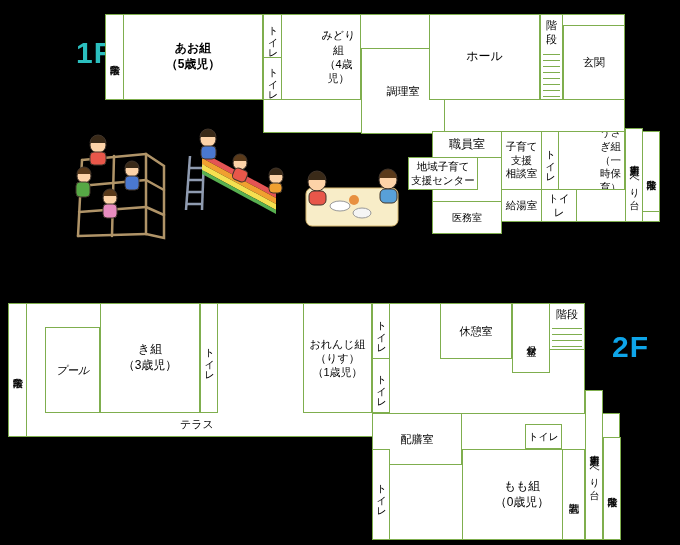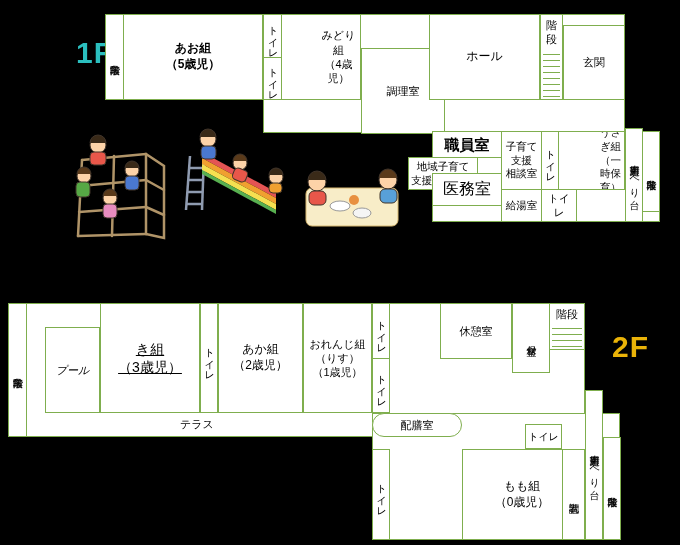--- a/index.html
+++ b/index.html
@@ -35,30 +35,30 @@
 <div class="room" style="left:281px;top:14px;width:80px;height:86px;padding-left:36px;">みどり組
 （4歳児）</div>
 <div class="room" style="left:361px;top:2px;width:84px;height:86px;margin-top:46px;">調理室</div>
 <div class="room" style="left:429px;top:14px;width:111px;height:86px;font-size:12px;">ホール</div>
 <div class="room stairs" style="left:540px;top:14px;width:23px;height:86px;">
   <span>階段</span>
   <span class="treads"></span>
 </div>
 <div class="room" style="left:563px;top:25px;width:62px;height:75px;">玄関</div>
 
-<div class="room" style="left:432px;top:131px;width:70px;height:27px;font-size:15px;font-weight:bold;">職員室</div>
+<div class="room" style="left:432px;top:131px;width:70px;height:27px;font-size:12px;">職員室</div>
 <div class="room" style="left:408px;top:157px;width:70px;height:33px;font-size:10.5px;">地域子育て
 支援センター</div>
 <div class="room" style="left:501px;top:131px;width:41px;height:59px;font-size:10.5px;">子育て
 支援
 相談室</div>
 <div class="room vtext" style="left:541px;top:131px;width:18px;height:59px;">トイレ</div>
 <div class="room" style="left:558px;top:131px;width:67px;height:59px;font-size:10.5px;padding-left:39px;">うさぎ組
 （一時保育）</div>
-<div class="room" style="left:432px;top:173px;width:70px;height:33px;font-size:16px;">医務室</div>
+<div class="room" style="left:432px;top:201px;width:70px;height:33px;font-size:10px;">医務室</div>
 <div class="room" style="left:501px;top:189px;width:41px;height:33px;font-size:10.5px;">給湯室</div>
 <div class="room" style="left:541px;top:189px;width:36px;height:33px;font-size:10.5px;">トイレ</div>
 <div class="room vtext" style="left:625px;top:128px;width:18px;height:94px;">避難用すべり台</div>
 <div class="room vtext" style="left:642px;top:131px;width:18px;height:81px;">非常階段</div>
 
 <div class="clipart" style="left:70px;top:132px;">
   <svg width="100" height="108" viewBox="0 0 100 108">
     <g stroke="#b09468" stroke-width="2.5" fill="none" stroke-linecap="round">
       <path d="M12 28 L8 104"></path>
           <path d="M44 24 L42 104"></path>
@@ -126,45 +126,43 @@
       <circle cx="17" cy="22" r="9" fill="#fdd3a8"></circle>
           <path d="M8 20 a9 9 0 0 1 18 0" fill="#3a2a18"></path>
       <rect x="9" y="31" width="17" height="14" rx="5" fill="#e8574a"></rect>
       <circle cx="88" cy="20" r="9" fill="#fdd3a8"></circle>
           <path d="M79 18 a9 9 0 0 1 18 0" fill="#5a3a1a"></path>
       <rect x="80" y="29" width="17" height="14" rx="5" fill="#58a0d8"></rect>
     </g>
   </svg>
 </div>
 
-<div class="floor-label" style="left: 612px; top: 330px; color: #eab308;">2F</div>
+<div class="floor-label" style="left: 612px; top: 330px; color: #0ea5e9;">2F</div>
 
 <div class="backing" style="left:8px;top:303px;width:577px;height:134px;"></div>
 <div class="backing" style="left:372px;top:413px;width:248px;height:127px;"></div>
 
 <div class="room vtext" style="left:8px;top:303px;width:19px;height:134px;">非常階段</div>
 <div class="room" style="left:45px;top:327px;width:55px;height:86px;font-style:italic;">プール</div>
-<div class="room" style="left:100px;top:303px;width:100px;height:110px;font-size:14px;text-decoration:underline;">き組
+<div class="room" style="left:100px;top:303px;width:100px;height:110px;font-size:12px;">き組
 （3歳児）</div>
 <div class="room vtext" style="left:200px;top:303px;width:18px;height:110px;">トイレ</div>
-<div class="room" style="left:218px;top:303px;width:85px;height:110px;font-size:12px;">あか組
-（2歳児）</div>
 <div class="room" style="left:303px;top:303px;width:69px;height:110px;">おれんじ組
 （りす）
 （1歳児）</div>
 <div class="room vtext" style="left:372px;top:303px;width:18px;height:56px;">トイレ</div>
 <div class="room vtext" style="left:372px;top:358px;width:18px;height:55px;">トイレ</div>
 <div class="plain-label" style="left:180px;top:417px;">テラス</div>
 <div class="room" style="left:440px;top:303px;width:72px;height:56px;">休憩室</div>
 <div class="room vtext" style="left:512px;top:303px;width:38px;height:70px;">保材室</div>
 <div class="room stairs" style="left:549px;top:303px;width:36px;height:47px;">
   <span>階段</span>
   <span class="treads"></span>
 </div>
-<div class="room" style="left:372px;top:413px;width:90px;height:24px;border-radius:15px;">配膳室</div>
+<div class="room" style="left:372px;top:413px;width:90px;height:52px;">配膳室</div>
 <div class="room" style="left:525px;top:424px;width:37px;height:25px;font-size:10px;">トイレ</div>
 <div class="room" style="left:462px;top:449px;width:120px;height:91px;font-size:12px;">もも組
 （0歳児）</div>
 <div class="room vtext" style="left:562px;top:449px;width:23px;height:91px;">調乳室</div>
 <div class="room vtext" style="left:372px;top:449px;width:18px;height:91px;">トイレ</div>
 <div class="room vtext" style="left:585px;top:390px;width:18px;height:150px;">避難用すべり台</div>
 <div class="room vtext" style="left:603px;top:437px;width:18px;height:103px;">非常階段</div>
 
 </div>
 

